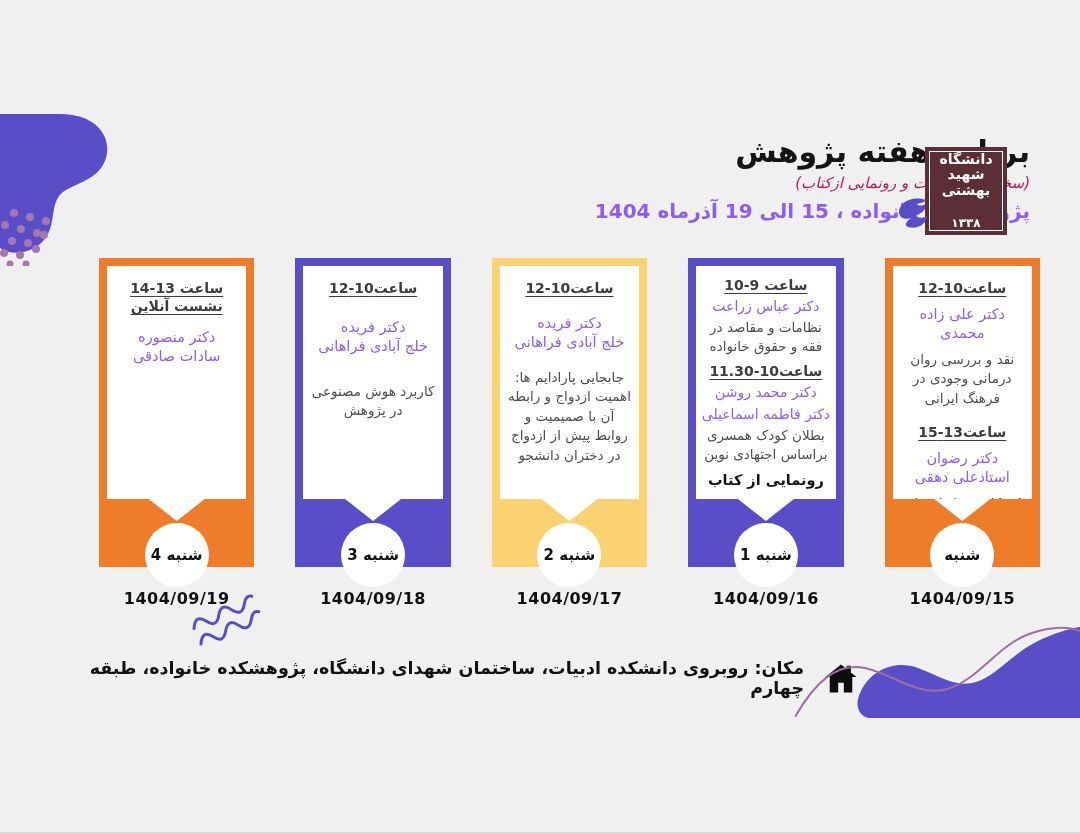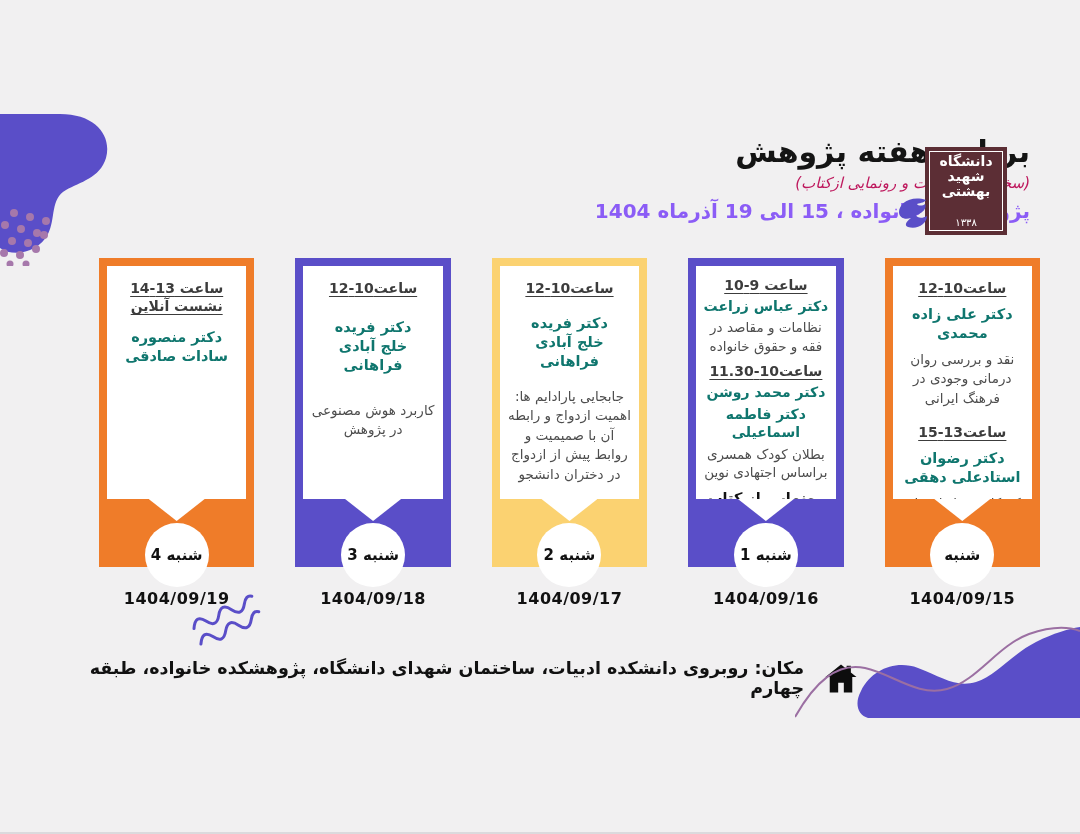--- a/index.html
+++ b/index.html
@@ -15,21 +15,21 @@
   .header{left:150px;top:134px;width:880px;text-align:right;}
   .title{font-size:30px;font-weight:bold;color:#141414;}
   .subtitle{font-size:15px;font-weight:normal;font-style:italic;color:#be185d;margin-top:5px;}
   .inst-line{font-size:20px;font-weight:bold;color:#8b5cf6;margin-top:7px;}
 
   
   .logo{right:73px;top:147px;width:82px;height:88px;background:#5c2e35;padding:4px;box-sizing:border-box;}
   .logo-inner{width:100%;height:100%;border:1.5px solid #fff;box-sizing:border-box;
     display:flex;flex-direction:column;align-items:center;justify-content:center;color:#fff;}
   .logo-line{font-size:14px;font-weight:bold;line-height:1.08;}
-  .logo-year{font-size:10px;margin-top:18px;letter-spacing:1px;}
+  .logo-year{font-size:12px;margin-top:18px;letter-spacing:1px;font-weight:bold;}
 
   
   .cards-row{left:63px;top:258px;width:977px;display:flex;gap:5px;}
   .col{flex:1;display:flex;flex-direction:column;align-items:center;padding-left:36px;}
   .card{position:relative;width:100%;height:309px;}
   .accent-orange{background:#ef7c29;}
   .accent-purple{background:#5a4ec8;}
   .accent-yellow{background:#fbd271;}
   .card-inner{position:absolute;top:8px;left:8px;right:8px;height:233px;background:#fff;
     text-align:center;padding-top:4px;box-sizing:border-box;overflow:hidden;}
@@ -38,21 +38,21 @@
   .day-circle{position:absolute;top:265px;left:50%;transform:translateX(-50%);
     width:64px;height:64px;border-radius:50%;background:#fff;z-index:2;
     display:flex;align-items:center;justify-content:center;}
   .day-label{font-size:15px;font-weight:bold;color:#111;text-align:right;}
   .date{margin-top:22px;font-size:16px;font-weight:bold;color:#111;letter-spacing:.5px;}
 
   .time{display:block;margin-top:10px;font-size:14px;font-weight:bold;color:#3c3c3c;
     text-decoration:underline;text-underline-offset:3px;}
   .time.t2{margin-top:16px;}
   .time + .time{margin-top:2px;}
-  .speaker{display:block;margin-top:9px;font-size:14.5px;font-weight:bold;color:#0f766e;
+  .speaker{display:block;margin-top:9px;font-size:14.5px;font-weight:normal;color:#8b5cf6;
     line-height:1.3;white-space:pre-line;padding:0 4px;}
   .speaker + .speaker{margin-top:2px;}
   .topic{display:block;margin-top:7px;font-size:13.5px;color:#4d4d4d;line-height:1.45;padding:0 7px;}
   .note{display:block;margin-top:10px;font-size:14.5px;font-weight:bold;color:#131313;}
 
   .dense .time{margin-top:7px;}
   .dense .time.t2{margin-top:7px;}
   .dense .speaker{margin-top:4px;font-size:14px;}
   .dense .topic{margin-top:3px;line-height:1.4;}
   .dense .note{margin-top:8px;}

